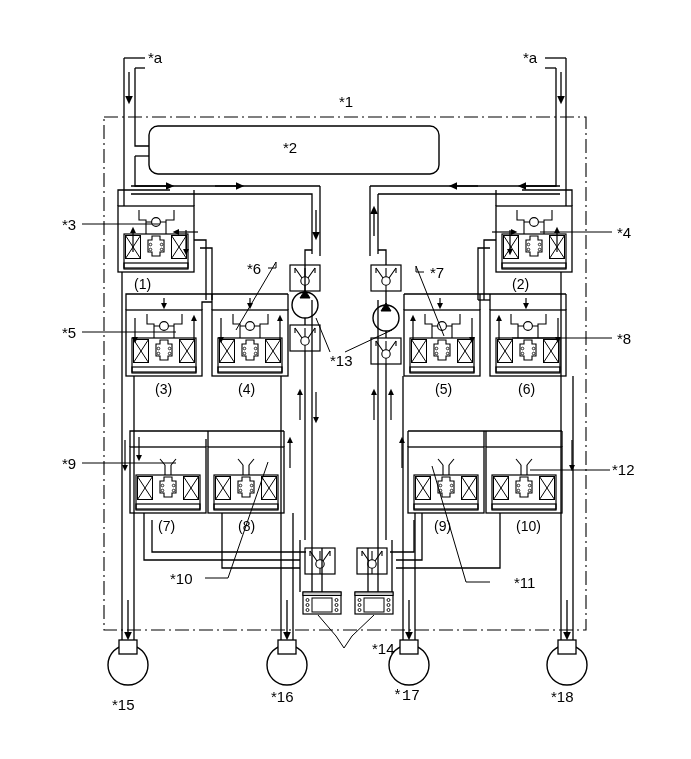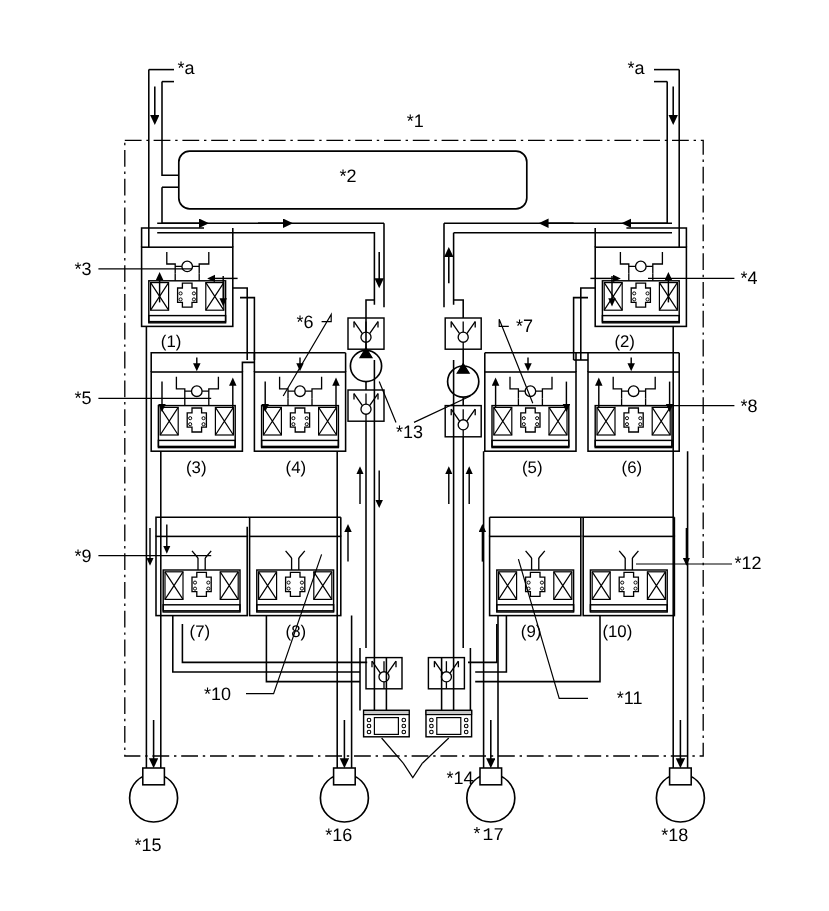--- a/index.html
+++ b/index.html
@@ -338,15 +338,15 @@
 
 <div class="vnum" style="left:134px;top:276px;">(1)</div>
 <div class="vnum" style="left:512px;top:276px;">(2)</div>
 <div class="vnum" style="left:155px;top:381px;">(3)</div>
 <div class="vnum" style="left:238px;top:381px;">(4)</div>
 <div class="vnum" style="left:435px;top:381px;">(5)</div>
 <div class="vnum" style="left:518px;top:381px;">(6)</div>
 <div class="vnum" style="left:158px;top:518px;">(7)</div>
 <div class="vnum" style="left:238px;top:518px;">(8)</div>
 <div class="vnum" style="left:434px;top:518px;">(9)</div>
-<div class="vnum" style="left:502px;top:518px;">(10)</div>
+<div class="vnum" style="left:516px;top:518px;">(10)</div>
 
 </div>
 
 </body></html>

